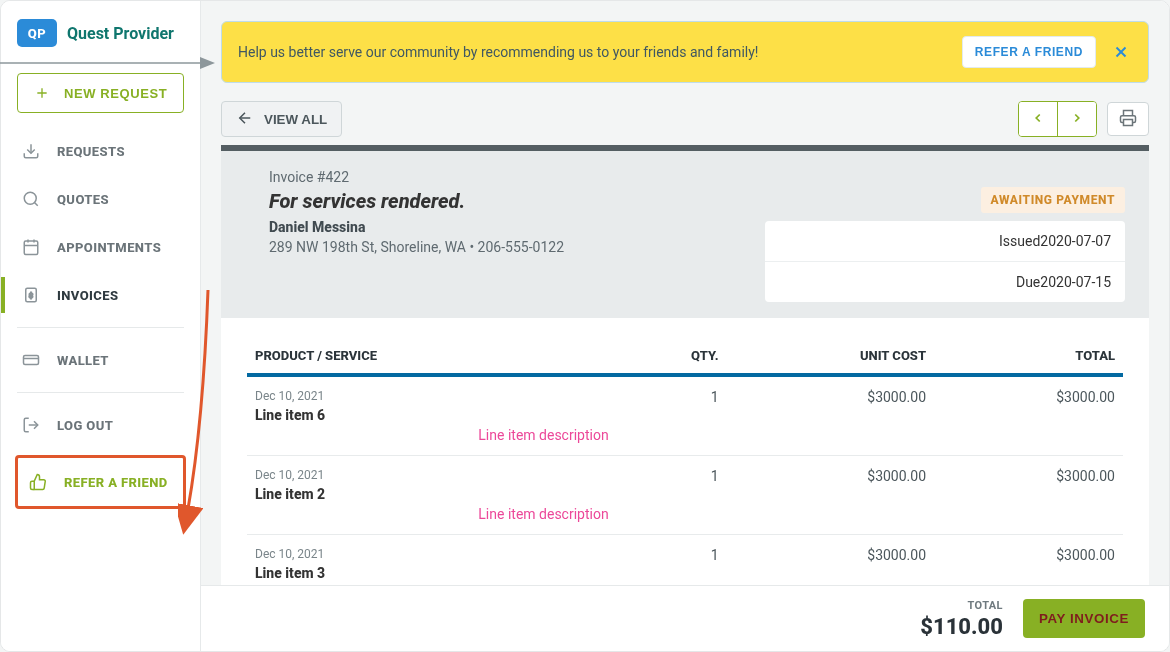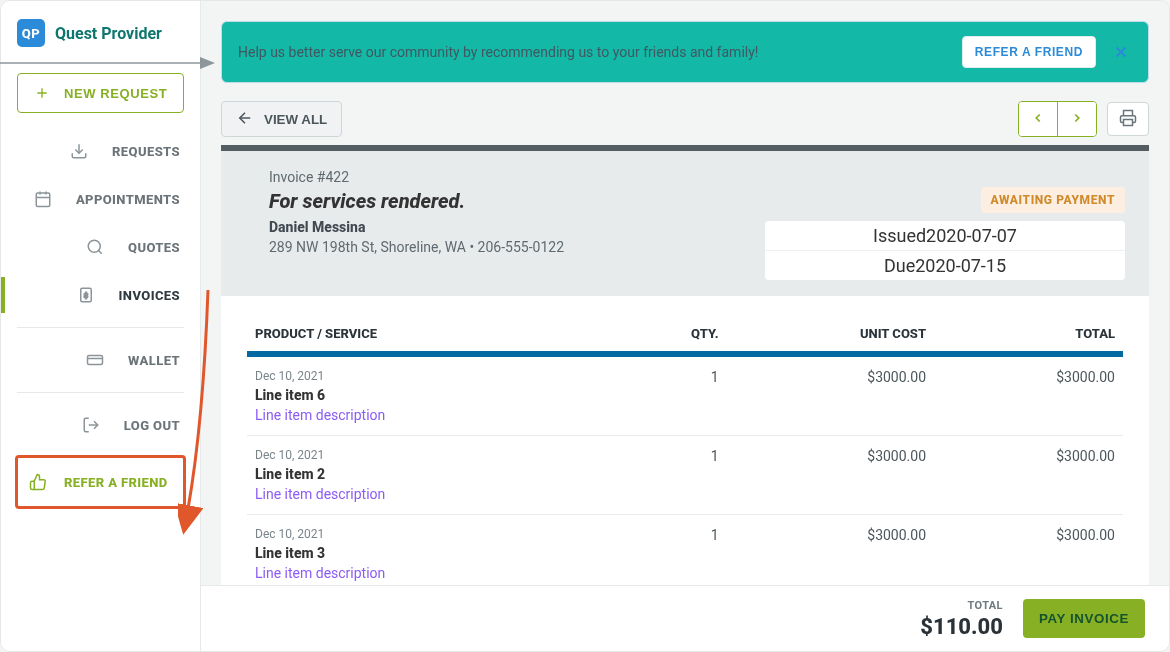--- a/index.html
+++ b/index.html
@@ -28,62 +28,62 @@
     display: flex;
     flex-direction: column;
     padding: 18px 10px 10px 10px;
     position: relative;
   }
   .brand {
     display: flex; align-items: center; gap: 10px;
     padding: 0 6px 22px 6px;
   }
   .brand-logo {
-    width: 28px; height: 28px; background: #2b8bd8; border-radius: 5px;
+    width: 40px; height: 28px; background: #2b8bd8; border-radius: 5px;
     color: #fff; font-weight: 800; font-size: 13px; display: flex; align-items: center; justify-content: center; letter-spacing: 0.5px;
   }
   .brand-name { font-weight: 700; font-size: 16px; color: #0f766e; }
 
   .new-request {
     margin: 4px 6px 14px 6px;
     height: 40px;
     border: 1px solid #88b024;
     color: #88b024;
     background: #fff;
     border-radius: 4px;
     display: flex; align-items: center; gap: 12px; padding: 0 14px;
     font-weight: 800; letter-spacing: 0.6px; font-size: 13px; cursor: pointer;
   }
 
   .nav { display: flex; flex-direction: column; gap: 0; }
   .nav-item {
-    display: flex; align-items: center; gap: 23px;
+    display: flex; align-items: center; gap: 16px;
     padding: 14px 10px; color: #6b7479; font-weight: 800; letter-spacing: 0.4px; font-size: 13px;
-    cursor: pointer; border-radius: 4px; justify-content: flex-end; 
+    cursor: pointer; border-radius: 4px; 
   }
   .nav-item.active { color: #2f3a40; position: relative; }
   .nav-item.active::before { content: ""; position: absolute; left: -10px; top: 6px; bottom: 6px; width: 4px; background: #88b024; }
   .nav-sep { height: 1px; background: #e6e9ea; margin: 8px 6px; }
   .nav-icon { width: 20px; height: 20px; display: inline-flex; align-items: center; justify-content: center; color: #8b9499; }
 
   .refer-item {
     display: flex; align-items: center; gap: 16px;
     padding: 14px 10px; color: #88b024; font-weight: 800; letter-spacing: 0.4px; font-size: 13px;
     cursor: pointer; border-radius: 4px;
     border: 3px solid #e0572c;
     margin: 6px 4px 0 4px;
   }
   .refer-item .nav-icon { color: #88b024; }
 
   .main {
     flex: 1; background: #f3f5f5; display: flex; flex-direction: column; overflow: hidden;
   }
   .banner {
     margin: 20px 20px 10px 20px;
-    background: #14b8a6;
+    background: #fde047;
     border: 1px solid #bedcea;
     border-radius: 6px;
     display: flex; align-items: center; justify-content: space-between;
     padding: 14px 16px;
     color: #405862;
   }
   .banner-text { font-size: 14px; }
   .banner-actions { display: flex; align-items: center; gap: 14px; }
   .banner-cta {
     background: #fff; color: #2b8bd8; border: 1px solid #e2eaee; font-weight: 800; letter-spacing: 0.6px; font-size: 12px;
@@ -110,38 +110,38 @@
   .invoice-header { display: flex; justify-content: space-between; padding: 18px 24px 16px 24px; }
   .meta-left { color: #404a50; margin-left: 24px; }
   .inv-number { font-size: 14px; color: #5f6a70; }
   .inv-title { font-style: italic; font-weight: 800; font-size: 20px; color: #333; margin-top: 4px; }
   .inv-customer { font-weight: 800; font-size: 14px; margin-top: 6px; }
   .inv-address { font-size: 14px; color: #5f6a70; margin-top: 4px; }
 
   .meta-right { display: flex; flex-direction: column; align-items: flex-end; gap: 8px; min-width: 360px; margin-top: 18px; }
   .status-pill { background: #fcefe1; color: #d08a2a; font-weight: 800; font-size: 12px; letter-spacing: 0.6px; padding: 6px 10px; border-radius: 3px; }
   .dates { background: #fff; border-radius: 4px; overflow: hidden; width: 360px; }
-  .date-row { display: flex; justify-content: center; padding: 4px 14px; font-size: 18px; border-bottom: 1px solid #eceff0; }
+  .date-row { display: flex; justify-content: flex-end; padding: 12px 14px; font-size: 14px; border-bottom: 1px solid #eceff0; }
   .date-row:last-child { border-bottom: none; }
 
   .invoice-body { background: #fff; padding: 22px 26px 0 26px; flex: 1; overflow: auto; }
   table.items { width: 100%; border-collapse: collapse; }
-  table.items thead th { text-align: left; font-size: 13px; font-weight: 800; color: #2b343a; padding: 8px 8px 10px; border-bottom: 6px solid #0369a1; }
+  table.items thead th { text-align: left; font-size: 13px; font-weight: 800; color: #2b343a; padding: 8px 8px 10px; border-bottom: 4px solid #0369a1; }
   table.items thead th.right { text-align: right; }
   table.items tbody td { padding: 12px 8px; border-bottom: 1px solid #e8ebec; vertical-align: top; font-size: 14px; color: #4c575c; }
   table.items tbody td.right { text-align: right; }
   .li-date { font-size: 12px; color: #7a858a; }
   .li-name { font-weight: 800; color: #333; margin-top: 4px; }
-  .li-desc { color: #8b5cf6; margin-top: 4px; }
+  .li-desc { color: #ec4899; margin-top: 4px; text-align: right; }
 
   .footer { height: 66px; background: #fff; border-top: 1px solid #e6e9ea; display: flex; align-items: center; justify-content: flex-end; padding: 0 24px; gap: 20px; }
   .total-block { text-align: right; }
   .total-label { font-size: 11px; font-weight: 700; color: #6f7a7f; letter-spacing: 0.4px; }
   .total-amount { font-size: 22px; font-weight: 800; color: #2a3238; margin-top: 2px; }
-  .pay { background: #88b024; color: #14532d; border: none; border-radius: 4px; font-weight: 800; letter-spacing: 0.6px; padding: 12px 16px; cursor: pointer; }
+  .pay { background: #88b024; color: #7f1d1d; border: none; border-radius: 4px; font-weight: 800; letter-spacing: 0.6px; padding: 12px 16px; cursor: pointer; }
 
   
   .arrow { position: absolute; left: 178px; top: 290px; width: 40px; height: 290px; pointer-events: none; }
   .arrow svg { width: 100%; height: 100%; }
 
   
   .barrow { position: absolute; left: 0; top: 55px; width: 224px; height: 16px; pointer-events: none; }
   .barrow svg { width: 100%; height: 100%; }
 </style>
 </head>
@@ -172,36 +172,36 @@
               <path d="M21 15v4a2 2 0 0 1-2 2H5a2 2 0 0 1-2-2v-4"></path>
               <polyline points="7 10 12 15 17 10"></polyline>
               <line x1="12" y1="15" x2="12" y2="3"></line>
             </svg>
         </span>
         <span>REQUESTS</span>
       </div>
       <div class="nav-item">
         <span class="nav-icon">
           <svg width="18" height="18" viewBox="0 0 24 24" fill="none" stroke="currentColor" stroke-width="2">
+              <circle cx="11" cy="11" r="8"></circle>
+              <line x1="21" y1="21" x2="16.65" y2="16.65"></line>
+            </svg>
+        </span>
+        <span>QUOTES</span>
+      </div>
+      <div class="nav-item">
+        <span class="nav-icon">
+          <svg width="18" height="18" viewBox="0 0 24 24" fill="none" stroke="currentColor" stroke-width="2">
               <rect x="3" y="4" width="18" height="18" rx="2"></rect>
               <line x1="16" y1="2" x2="16" y2="6"></line>
               <line x1="8" y1="2" x2="8" y2="6"></line>
               <line x1="3" y1="10" x2="21" y2="10"></line>
             </svg>
         </span>
         <span>APPOINTMENTS</span>
-      </div>
-      <div class="nav-item">
-        <span class="nav-icon">
-          <svg width="18" height="18" viewBox="0 0 24 24" fill="none" stroke="currentColor" stroke-width="2">
-              <circle cx="11" cy="11" r="8"></circle>
-              <line x1="21" y1="21" x2="16.65" y2="16.65"></line>
-            </svg>
-        </span>
-        <span>QUOTES</span>
       </div>
       <div class="nav-item active">
         <span class="nav-icon">
           <svg width="18" height="18" viewBox="0 0 24 24" fill="none" stroke="currentColor" stroke-width="2">
               <rect x="5" y="3" width="14" height="18" rx="2"></rect>
               <text x="12" y="16" font-size="10" text-anchor="middle" fill="currentColor">$</text>
             </svg>
         </span>
         <span>INVOICES</span>
       </div>

